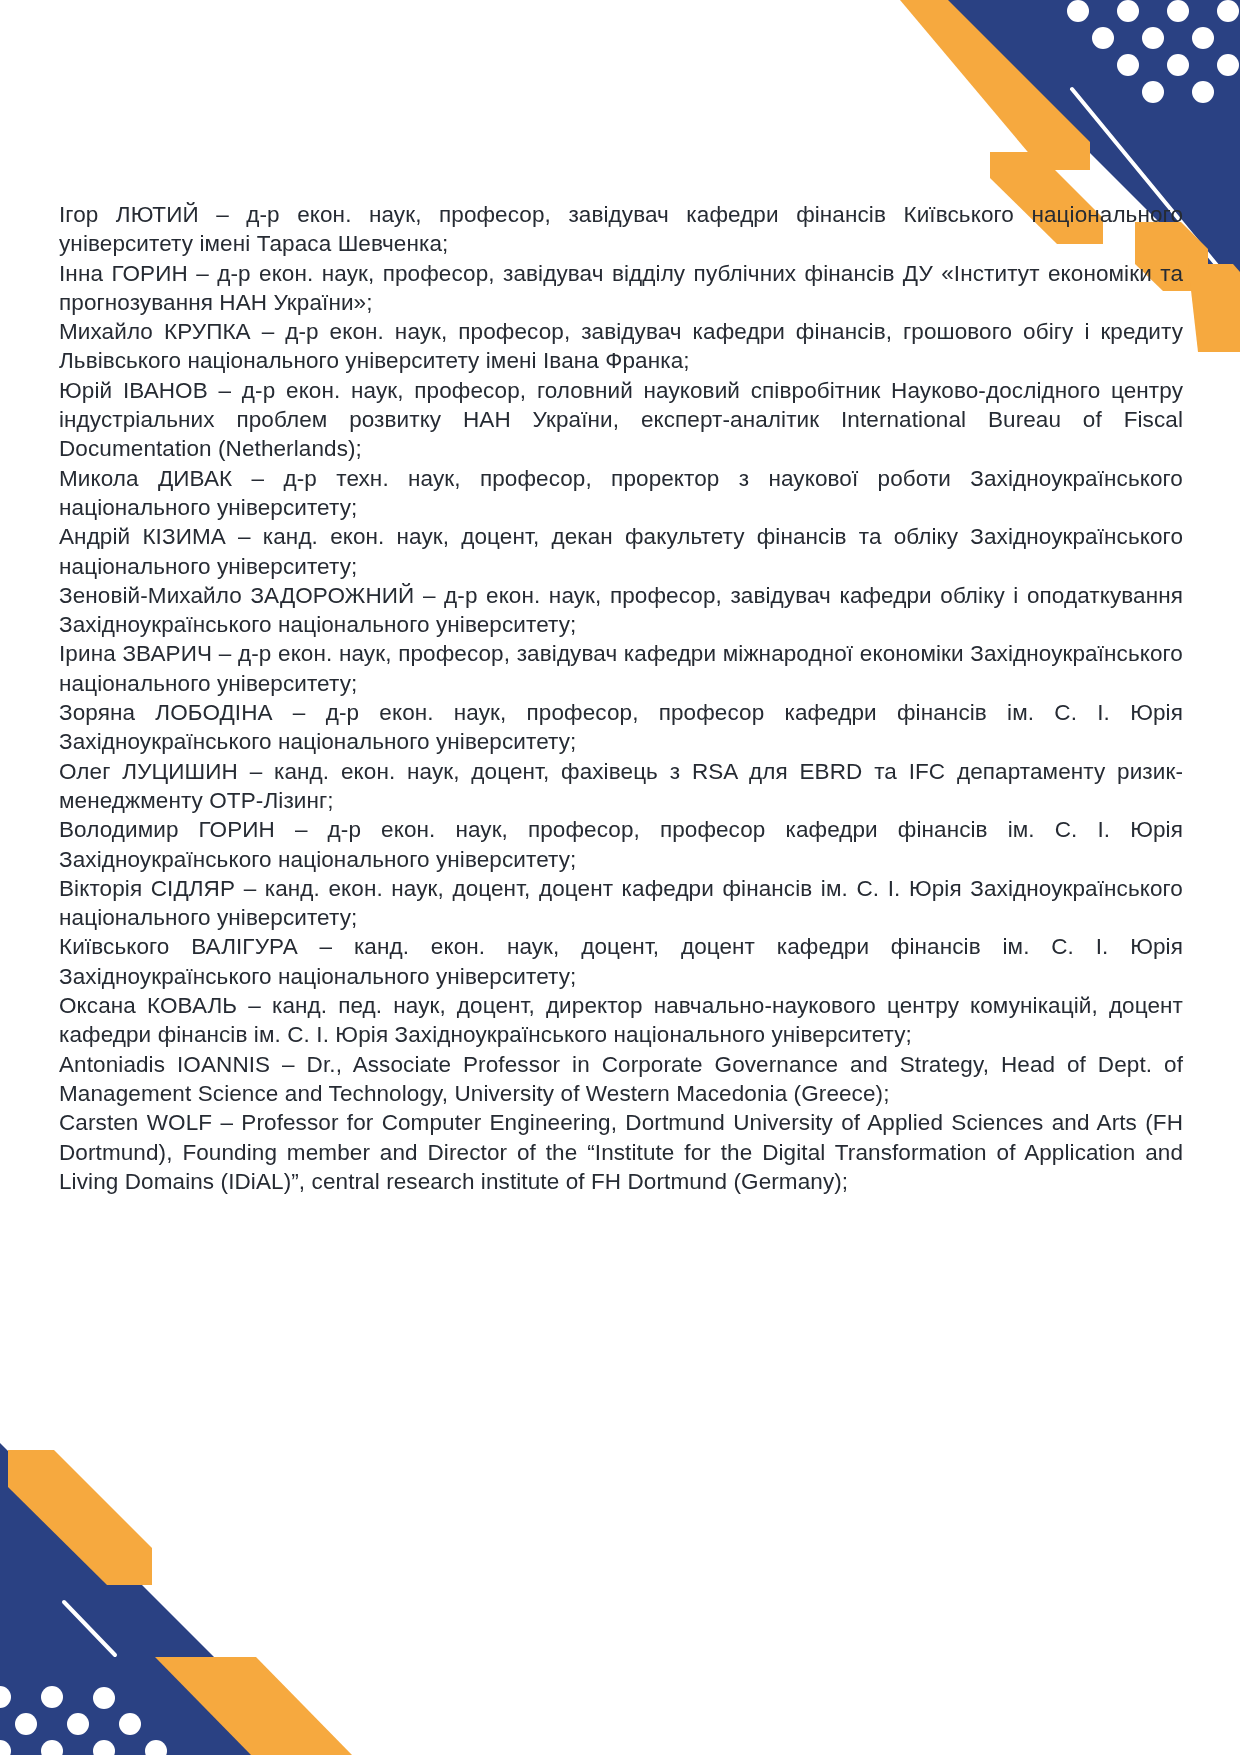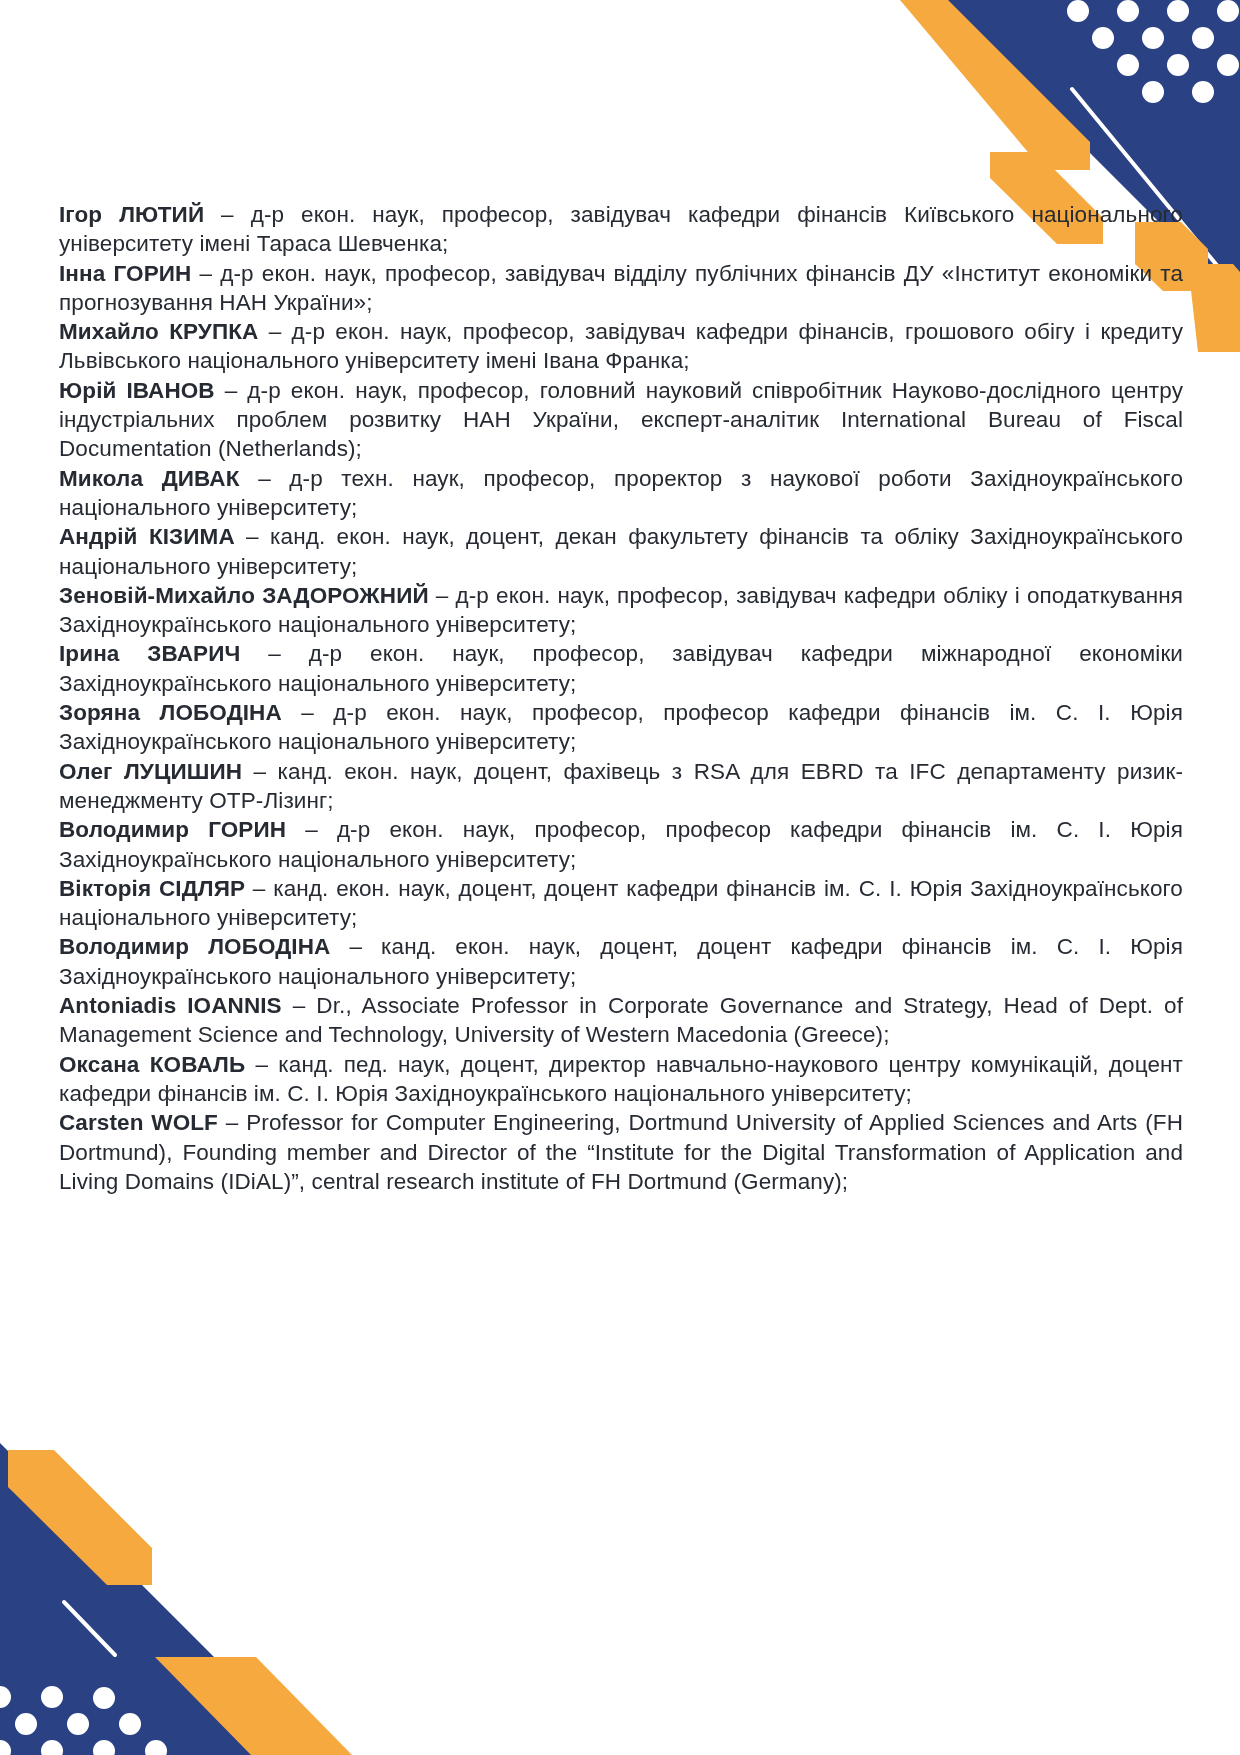--- a/index.html
+++ b/index.html
@@ -27,21 +27,21 @@
     color:var(--ink);
     font-size:22.5px;
     line-height:29.3px;
     letter-spacing:.1px;
   }
   .content p.entry{
     margin:0;
     text-align:justify;
   }
   .content p.entry b{
-    font-weight:700;
+    font-weight:400;
   }
 </style>
 </head>
 <body>
 
 <div class="page">
 
   <svg class="decor" viewBox="0 0 1240 1755" xmlns="http://www.w3.org/2000/svg">
 
     <g>
@@ -94,19 +94,19 @@
       <p class="entry"><b>Михайло КРУПКА</b> <span>– д-р екон. наук, професор, завідувач кафедри фінансів, грошового обігу і кредиту Львівського національного університету імені Івана Франка;</span></p>
       <p class="entry"><b>Юрій ІВАНОВ</b> <span>– д-р екон. наук, професор, головний науковий співробітник Науково-дослідного центру індустріальних проблем розвитку НАН України, експерт-аналітик International Bureau of Fiscal Documentation (Netherlands);</span></p>
       <p class="entry"><b>Микола ДИВАК</b> <span>– д-р техн. наук, професор, проректор з наукової роботи Західноукраїнського національного університету;</span></p>
       <p class="entry"><b>Андрій КІЗИМА</b> <span>– канд. екон. наук, доцент, декан факультету фінансів та обліку Західноукраїнського національного університету;</span></p>
       <p class="entry"><b>Зеновій-Михайло ЗАДОРОЖНИЙ</b> <span>– д-р екон. наук, професор, завідувач кафедри обліку і оподаткування Західноукраїнського національного університету;</span></p>
       <p class="entry"><b>Ірина ЗВАРИЧ</b> <span>– д-р екон. наук, професор, завідувач кафедри міжнародної економіки Західноукраїнського національного університету;</span></p>
       <p class="entry"><b>Зоряна ЛОБОДІНА</b> <span>– д-р екон. наук, професор, професор кафедри фінансів ім. С. І. Юрія Західноукраїнського національного університету;</span></p>
       <p class="entry"><b>Олег ЛУЦИШИН</b> <span>– канд. екон. наук, доцент, фахівець з RSA для EBRD та IFC департаменту ризик-менеджменту ОТР-Лізинг;</span></p>
       <p class="entry"><b>Володимир ГОРИН</b> <span>– д-р екон. наук, професор, професор кафедри фінансів ім. С. І. Юрія Західноукраїнського національного університету;</span></p>
       <p class="entry"><b>Вікторія СІДЛЯР</b> <span>– канд. екон. наук, доцент, доцент кафедри фінансів ім. С. І. Юрія Західноукраїнського національного університету;</span></p>
-      <p class="entry"><b>Володимир ЛОБОДІНА</b> <span>– канд. екон. наук, доцент, доцент кафедри фінансів ім. С. І. Юрія Західноукраїнського національного університету;</span></p>
+      <p class="entry"><b>Київського ВАЛІГУРА</b> <span>– канд. екон. наук, доцент, доцент кафедри фінансів ім. С. І. Юрія Західноукраїнського національного університету;</span></p>
+      <p class="entry"><b>Оксана КОВАЛЬ</b> <span>– канд. пед. наук, доцент, директор навчально-наукового центру комунікацій, доцент кафедри фінансів ім. С. І. Юрія Західноукраїнського національного університету;</span></p>
       <p class="entry"><b>Antoniadis IOANNIS</b> <span>– Dr., Associate Professor in Corporate Governance and Strategy, Head of Dept. of Management Science and Technology, University of Western Macedonia (Greece);</span></p>
-      <p class="entry"><b>Оксана КОВАЛЬ</b> <span>– канд. пед. наук, доцент, директор навчально-наукового центру комунікацій, доцент кафедри фінансів ім. С. І. Юрія Західноукраїнського національного університету;</span></p>
       <p class="entry"><b>Carsten WOLF</b> <span>– Professor for Computer Engineering, Dortmund University of Applied Sciences and Arts (FH Dortmund), Founding member and Director of the “Institute for the Digital Transformation of Application and Living Domains (IDiAL)”, central research institute of FH Dortmund (Germany);</span></p>
     </div>
 
 </div>
 
 </body></html>

